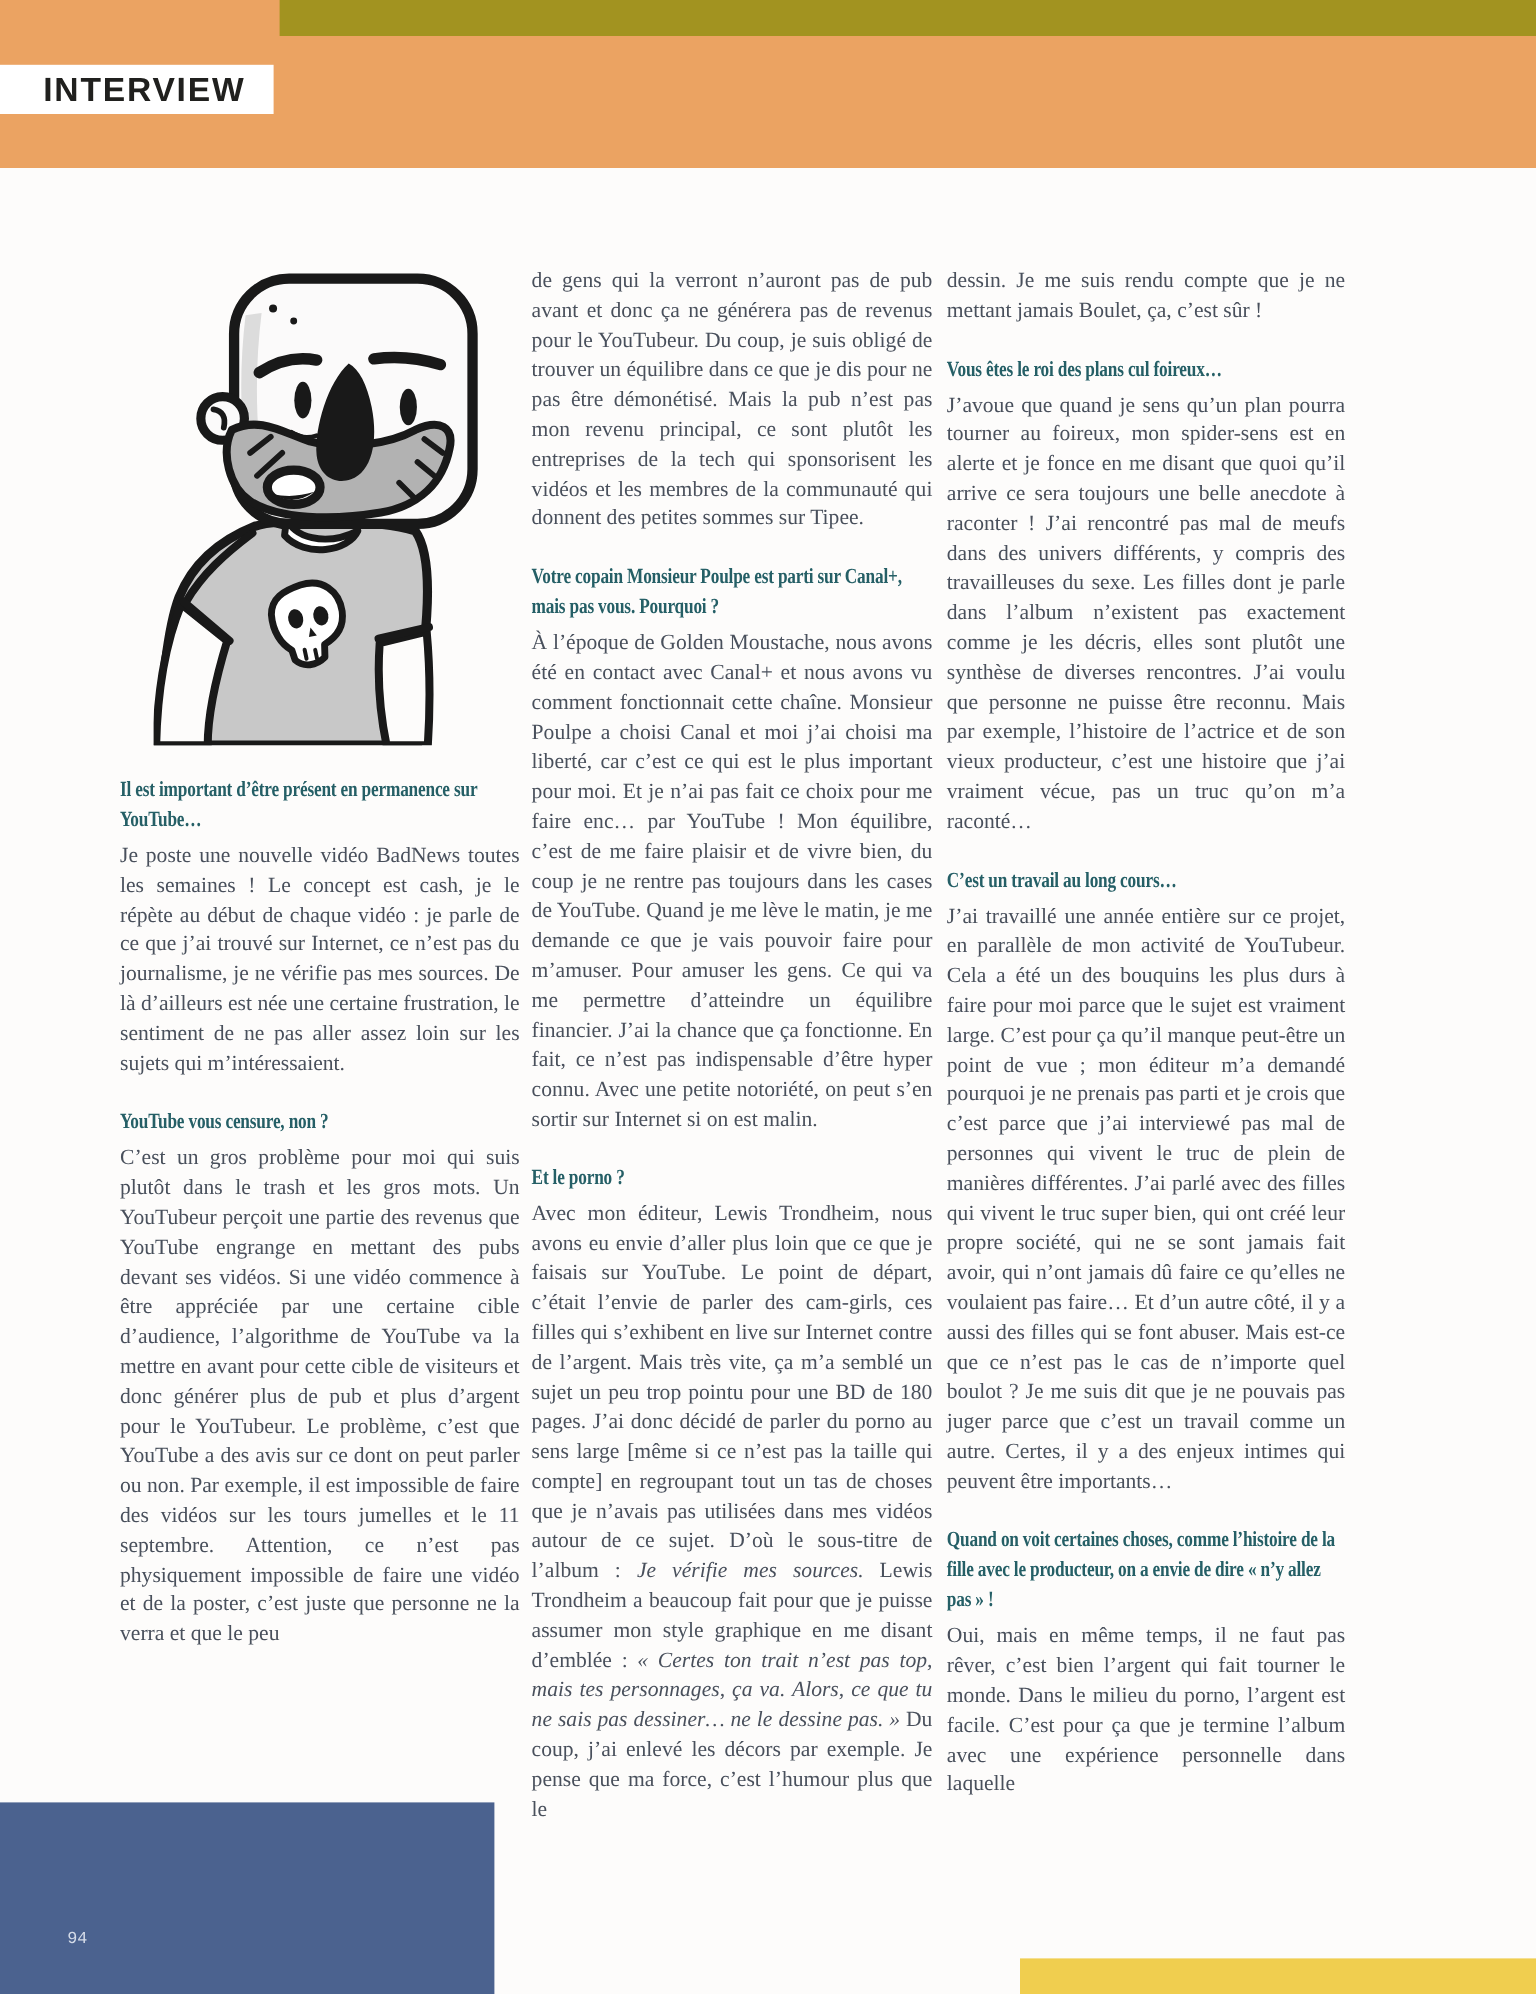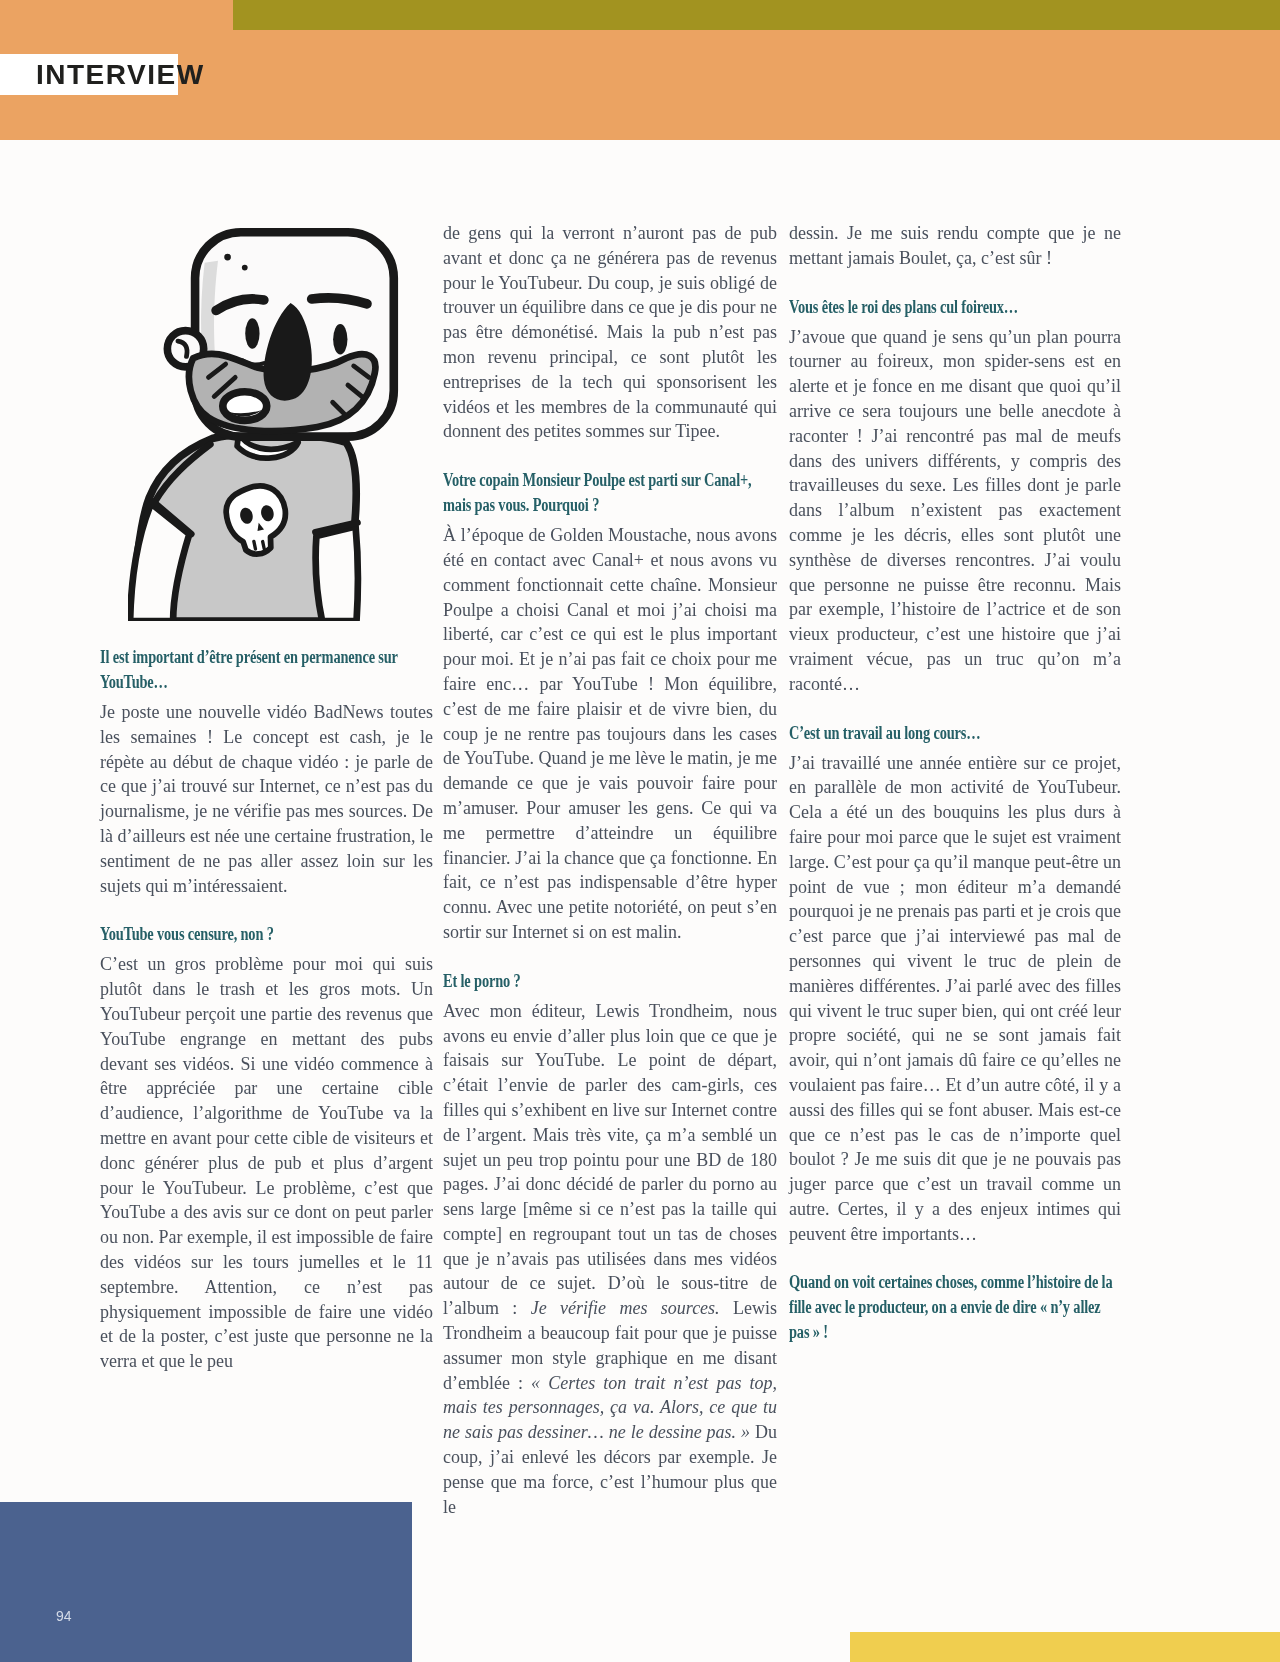--- a/index.html
+++ b/index.html
@@ -3,21 +3,21 @@
 <meta charset="utf-8">
 <style>
   html,body{margin:0;padding:0;}
   body{
     width:1280px;height:1662px;position:relative;overflow:hidden;
     background:#fdfcfb;
     font-family:"Liberation Serif", serif;
   }
   .band{position:absolute;left:0;top:0;width:1280px;height:140px;background:var(--header_orange,#eba362);}
   .olive{position:absolute;left:233px;top:0;width:1047px;height:30px;background:var(--olive_bar,#a29320);}
-  .kicker{position:absolute;left:0;top:54px;width:178px;height:41px;background:#ffffff;display:flex;align-items:center;}
+  .kicker{position:absolute;left:0;top:54px;width:228px;height:41px;background:#ffffff;display:flex;align-items:center;}
   .kicker span{
     font-family:"Liberation Sans", sans-serif;font-weight:bold;font-size:28px;
     letter-spacing:1.5px;color:#20201e;padding-left:36px;
   }
   .col{
     position:absolute;text-align:justify;color:#49505c;
     font-size:18px;line-height:24.8px;margin-top:45px;
   }
   .col1{left:100px;top:170px;width:333px;}
   .col2{left:443px;top:176px;width:334px;}
@@ -25,21 +25,21 @@
   .col p{margin:0;}
   .col h2{
     margin:24px 0 5px;color:var(--heading_teal,#255f66);
     font-size:18px;line-height:25px;font-weight:bold;text-align:left;
   }
   .col h2 .qi{display:block;transform:scaleX(0.8);transform-origin:0 0;width:125%;letter-spacing:-0.2px;}
   .illo{height:406px;margin:0 0 0 28px;}
   .blue{position:absolute;left:0;top:1502px;width:412px;height:160px;background:var(--footer_blue,#4b628f);}
   .pagenum{
     position:absolute;left:56px;top:106px;color:#d4dbe8;
-    font-family:Liberation Sans, sans-serif;font-size:14px;
+    font-family:Liberation Mono, monospace;font-size:14px;
   }
   .yellow{position:absolute;left:850px;top:1632px;width:430px;height:30px;background:var(--footer_yellow,#f0ce4f);}
 </style>
 </head>
 <body>
 
 <div class="page">
 
   <div class="band"></div>
   <div class="olive"></div>
@@ -130,20 +130,21 @@
         <span class="qi">Vous êtes le roi des plans cul foireux…</span>
       </h2>
       <p><span>J’avoue que quand je sens qu’un plan pourra tourner au foireux, mon spider-sens est en alerte et je fonce en me disant que quoi qu’il arrive ce sera toujours une belle anecdote à raconter ! J’ai rencontré pas mal de meufs dans des univers différents, y compris des travailleuses du sexe. Les filles dont je parle dans l’album n’existent pas exactement comme je les décris, elles sont plutôt une synthèse de diverses rencontres. J’ai voulu que personne ne puisse être reconnu. Mais par exemple, l’histoire de l’actrice et de son vieux producteur, c’est une histoire que j’ai vraiment vécue, pas un truc qu’on m’a raconté…</span></p>
       <h2>
         <span class="qi">C’est un travail au long cours…</span>
       </h2>
       <p><span>J’ai travaillé une année entière sur ce projet, en parallèle de mon activité de YouTubeur. Cela a été un des bouquins les plus durs à faire pour moi parce que le sujet est vraiment large. C’est pour ça qu’il manque peut-être un point de vue ; mon éditeur m’a demandé pourquoi je ne prenais pas parti et je crois que c’est parce que j’ai interviewé pas mal de personnes qui vivent le truc de plein de manières différentes. J’ai parlé avec des filles qui vivent le truc super bien, qui ont créé leur propre société, qui ne se sont jamais fait avoir, qui n’ont jamais dû faire ce qu’elles ne voulaient pas faire… Et d’un autre côté, il y a aussi des filles qui se font abuser. Mais est-ce que ce n’est pas le cas de n’importe quel boulot ? Je me suis dit que je ne pouvais pas juger parce que c’est un travail comme un autre. Certes, il y a des enjeux intimes qui peuvent être importants…</span></p>
       <h2>
         <span class="qi">Quand on voit certaines choses, comme l’histoire de la fille avec le producteur, on a envie de dire « n’y allez pas » !</span>
       </h2>
+      <p><span>Oui, mais en même temps, il ne faut pas rêver, c’est bien l’argent qui fait tourner le monde. Dans le milieu du porno, l’argent est facile. C’est pour ça que je termine l’album avec une expérience personnelle dans laquelle</span></p>
     </div>
 
   <div class="blue">
     <span class="pagenum">94</span>
   </div>
   <div class="yellow"></div>
 
 </div>
 
 </body></html>

